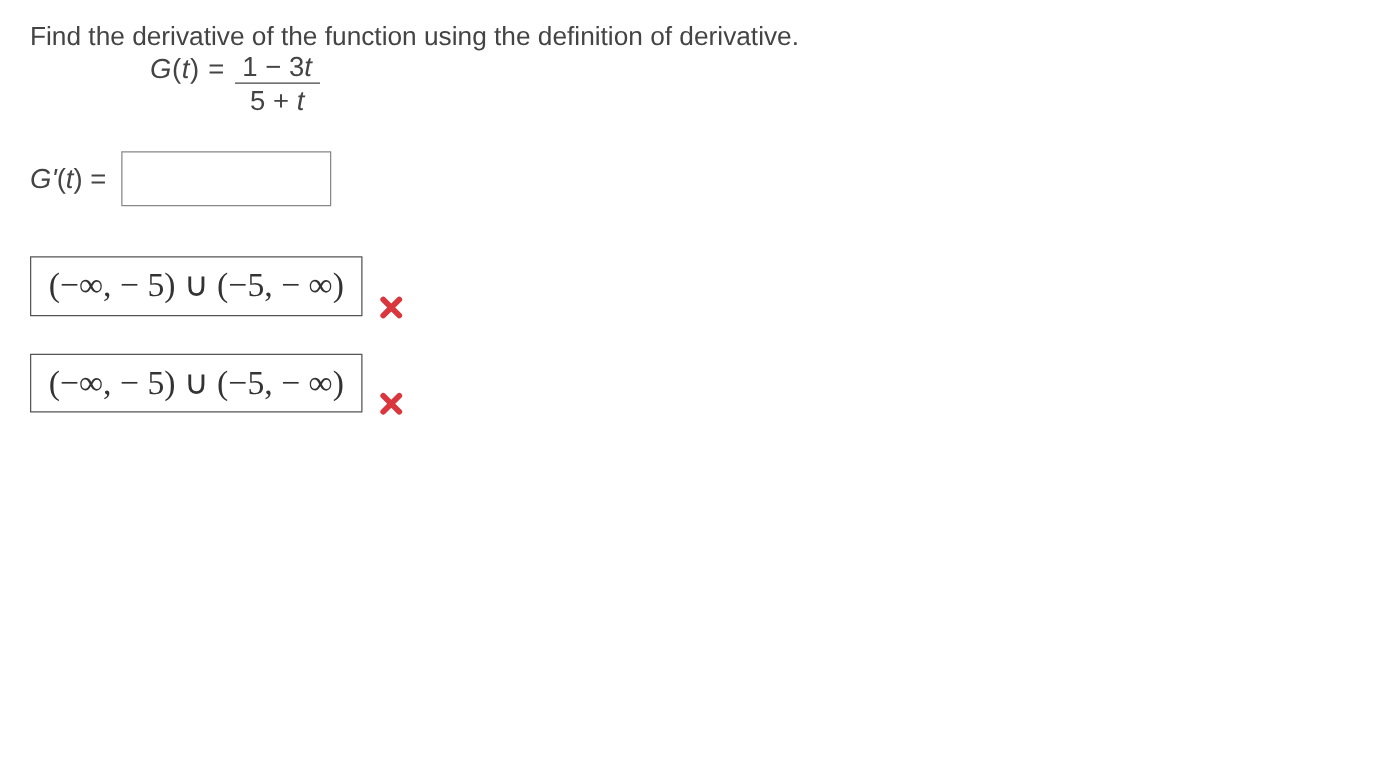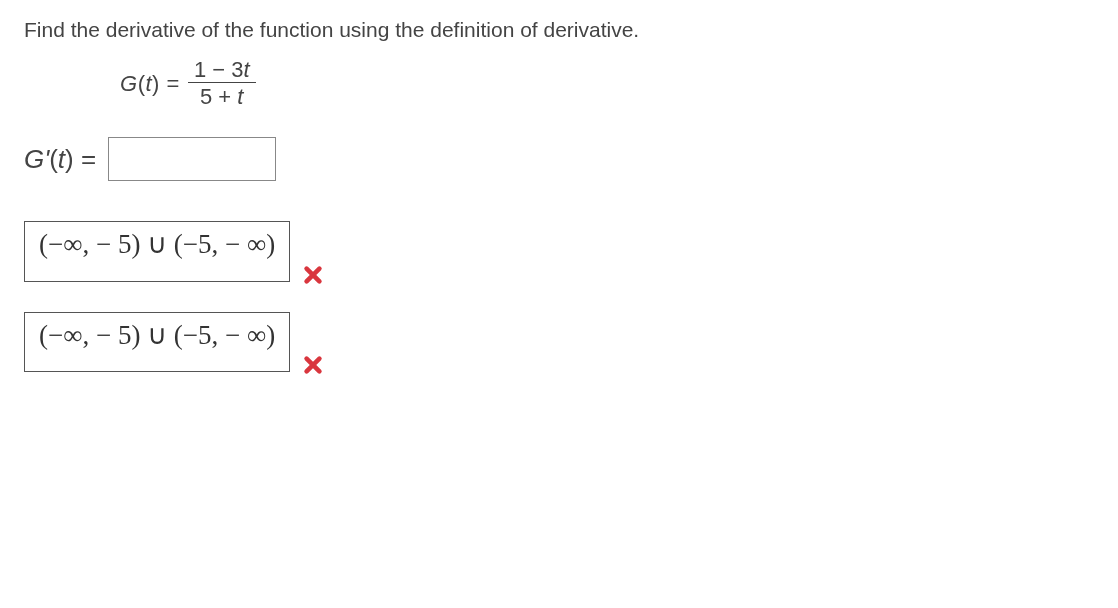--- a/index.html
+++ b/index.html
@@ -11,27 +11,26 @@
     font-family: Verdana, Geneva, sans-serif;
     color: #444444;
     overflow: hidden;
   }
   body {
     padding: 18px 24px;
     box-sizing: border-box;
     font-size: 21px;
   }
   .prompt-line {
-    margin-bottom: 16px;
   }
   .func-def {
     margin-left: 96px;
     margin-bottom: 28px;
     display: flex;
-    align-items: center;
+    align-items: flex-start;
   }
   .func-def .lhs {
     font-style: italic;
     font-size: 22px;
     letter-spacing: 0.5px;
   }
   .frac {
     display: inline-flex;
     flex-direction: column;
     align-items: center;
@@ -50,21 +49,21 @@
     white-space: nowrap;
   }
   .it { font-style: italic; }
   .deriv-row {
     display: flex;
     align-items: center;
     margin-bottom: 40px;
   }
   .deriv-row .lhs {
     font-style: italic;
-    font-size: 26px;
+    font-size: 22px;
     margin-right: 12px;
   }
   .answer-box {
     border: 1px solid #888;
     width: 168px;
     height: 44px;
     background: #fff;
     padding: 0 6px;
     font-size: 22px;
     box-sizing: border-box;
@@ -75,21 +74,21 @@
   }
   .section .q-text {
     margin-bottom: 6px;
   }
   .display-answer-row {
     display: flex;
     align-items: flex-end;
   }
   .display-answer {
     border: 1px solid #555;
-    padding: 6px 14px 20px 14px;
+    padding: 6px 14px 7px 14px;
     font-family: "Times New Roman", Times, serif;
     font-size: 27px;
     color: #333;
     line-height: 1.2;
     white-space: nowrap;
   }
   .x-icon {
     margin-left: 12px;
     align-self: flex-end;
     position: relative;

